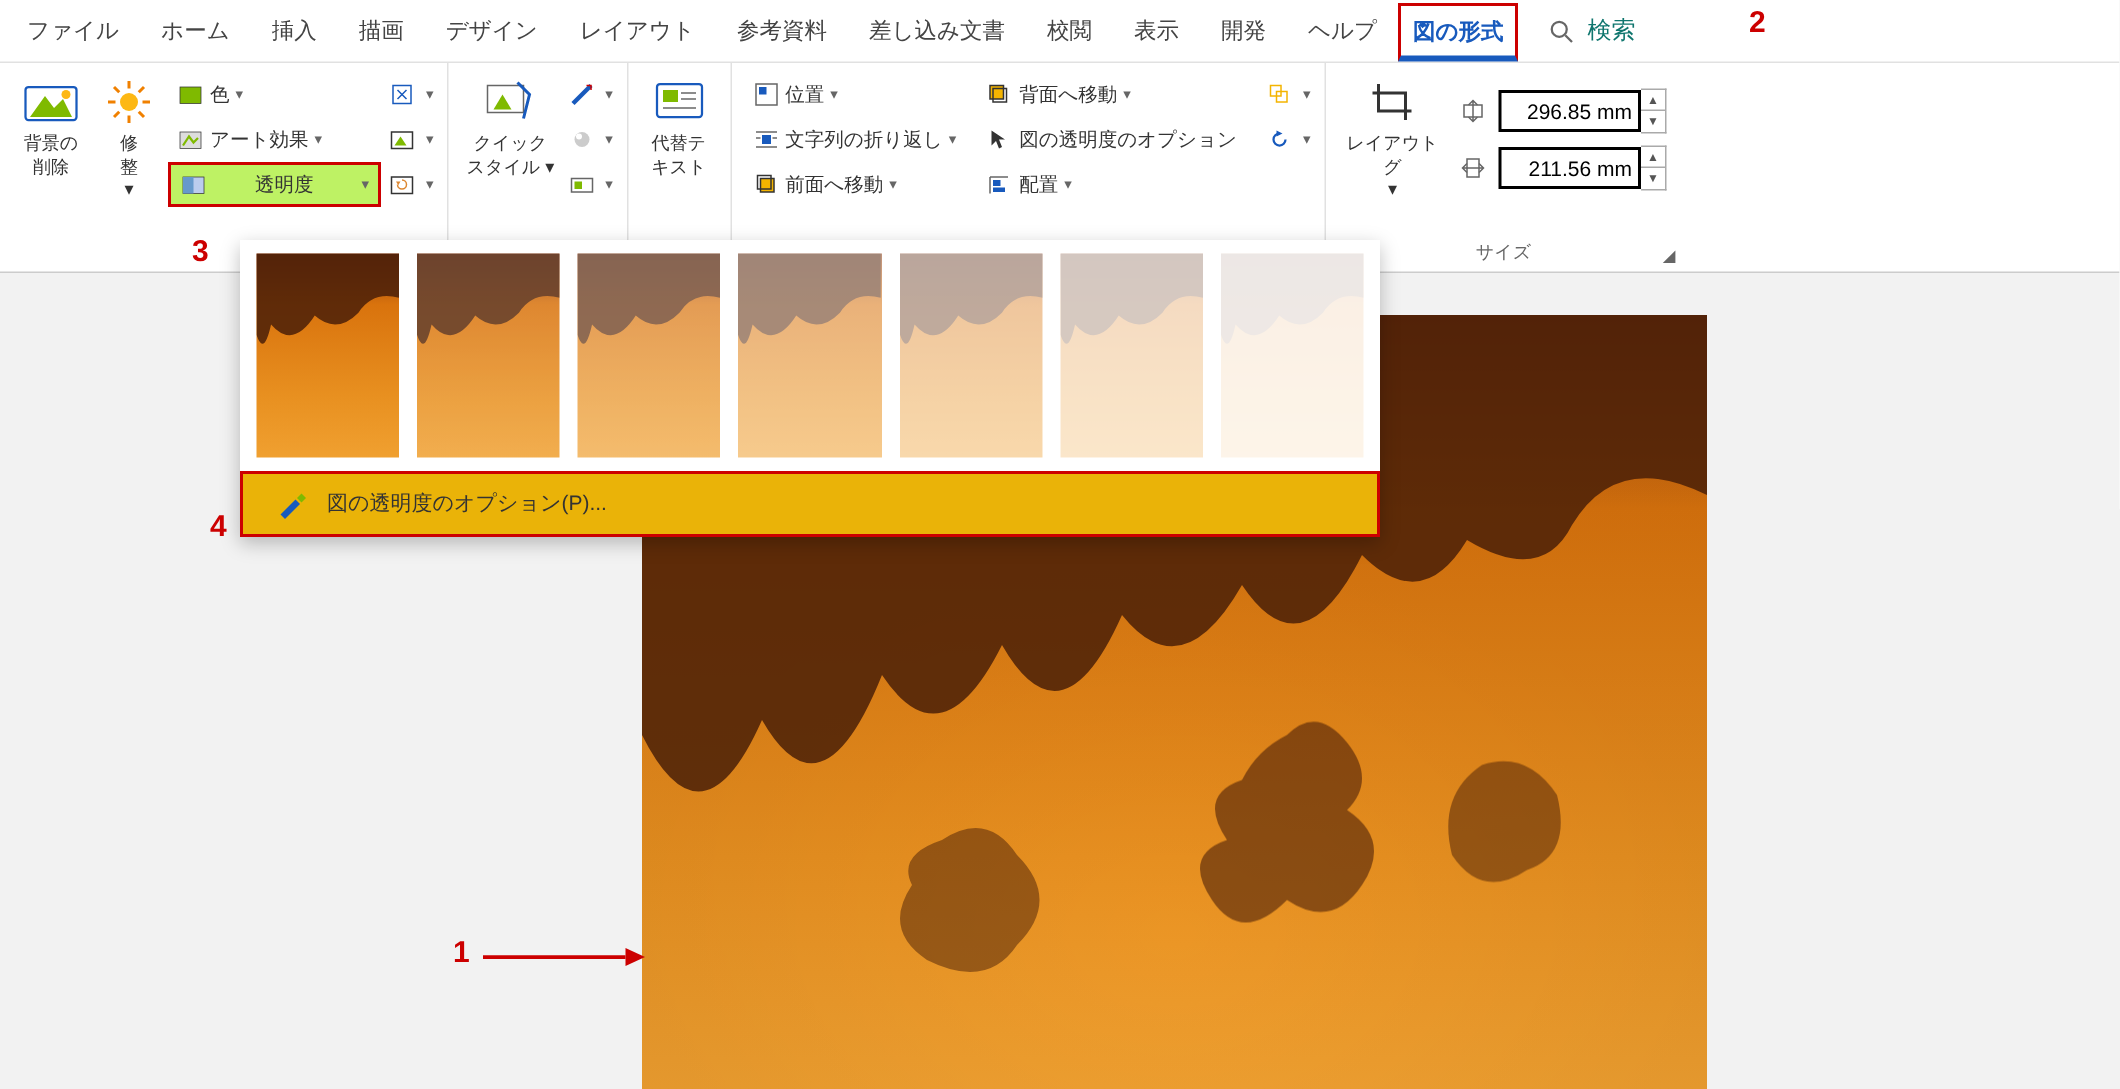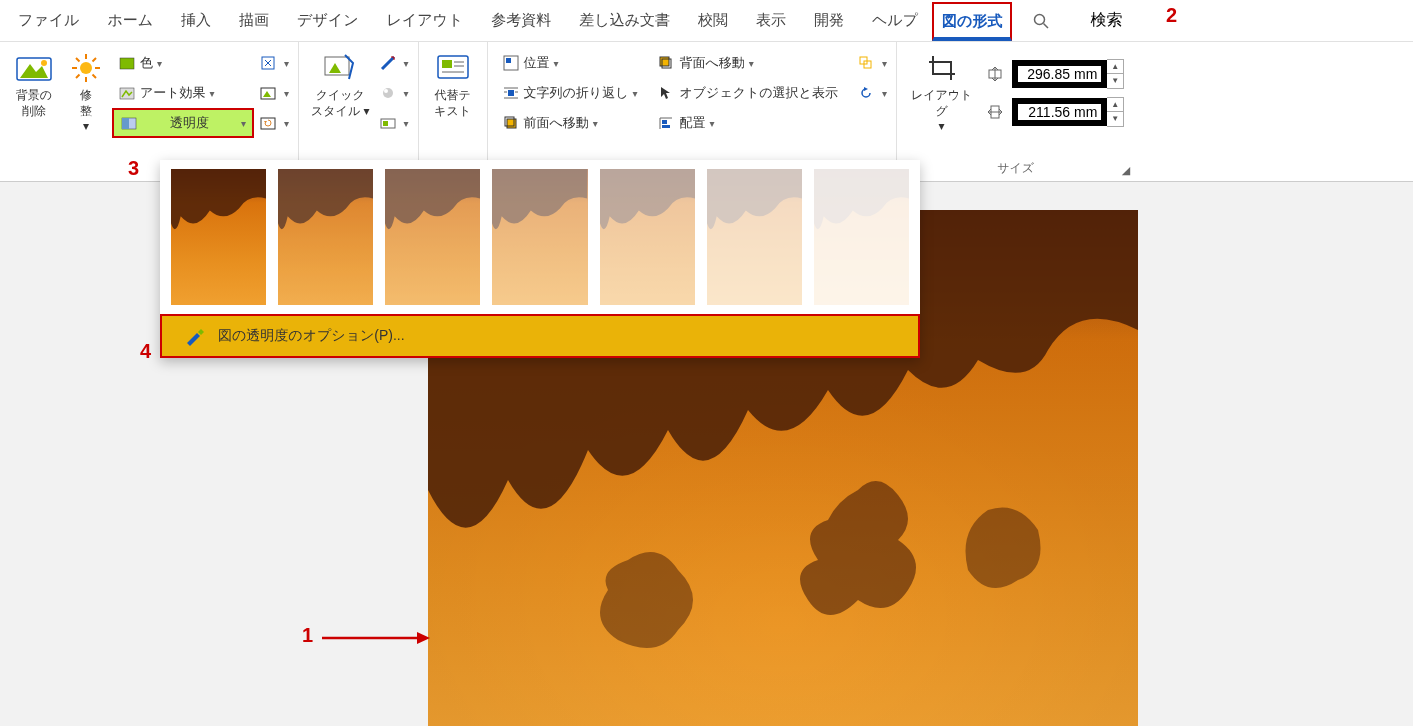--- a/index.html
+++ b/index.html
@@ -2,21 +2,21 @@
 <html><head>
   <meta charset="utf-8">
   <style>
     * { margin: 0; padding: 0; box-sizing: border-box; font-family: "Yu Gothic UI", "Meiryo", sans-serif; }
     body { background: #fff; width: 1413px; height: 726px; position: relative; overflow: hidden; }
 
     .tab-bar { display: flex; align-items: center; height: 42px; padding: 0 4px; border-bottom: 1px solid #e1e1e1; }
     .tab { padding: 10px 14px; font-size: 15px; color: #444; cursor: pointer; }
     .tab.active { color: #185abd; }
     .tab-highlight { border: 2px solid #c00; padding: 8px 8px 6px 8px; border-bottom: 4px solid #185abd; margin-bottom: -2px; text-align: center; }
-    .search-area { display: flex; align-items: center; margin-left: 20px; color: #000000; gap: 32px; }
+    .search-area { display: flex; align-items: center; margin-left: 20px; color: #0f766e; }
     .search-icon { margin-right: 8px; }
     .annotation-num { position: absolute; font-weight: bold; color: #c00; font-size: 20px; z-index: 100; }
 
     .ribbon { display: flex; height: 140px; background: #fff; border-bottom: 1px solid #ccc; position: relative; }
     .ribbon-group { display: flex; flex-direction: column; padding: 6px 8px 0 8px; border-right: 1px solid #e1e1e1; position: relative; }
     .ribbon-group-row { display: flex; align-items: flex-start; flex: 1; }
     .big-btn { display: flex; flex-direction: column; align-items: center; min-width: 52px; padding: 2px 4px; cursor: pointer; }
     .big-btn .icon { width: 36px; height: 36px; display: flex; align-items: center; justify-content: center; }
     .big-btn .lbl { font-size: 12px; color: #333; text-align: center; line-height: 1.3; margin-top: 2px; }
     .small-btn { display: flex; align-items: center; height: 30px; padding: 2px 6px; font-size: 13px; color: #333; cursor: pointer; white-space: nowrap; }
@@ -24,21 +24,21 @@
     .small-btn .chev { margin-left: 4px; font-size: 10px; color: #666; }
     .col { display: flex; flex-direction: column; }
     .col-narrow { width: 36px; }
     .highlighted-btn { border: 2px solid #c00; background: #bef264; gap: 28px; }
 
     .size-group { display: flex; flex-direction: column; padding: 6px 10px 0 10px; position: relative; min-width: 190px;}
     .size-row { display: flex; align-items: center; }
     .size-inputs { display:flex; flex-direction:column; gap:8px; margin-left:8px;}
     .spin { display: flex; align-items: center; }
     .spin-icon { width: 22px; height: 22px; margin-right: 6px; display:inline-flex; align-items:center; justify-content:center;}
-    .spin input { width: 95px; height: 28px; border: 6px solid #000000; font-size: 14px; padding: 0 4px; text-align:right;}
+    .spin input { width: 95px; height: 28px; border: 2px solid #000000; font-size: 14px; padding: 0 4px; text-align:right;}
     .spinners { display: flex; flex-direction: column; border: 1px solid #aaa; border-left: none; }
     .spinners div { width: 16px; height: 14px; font-size: 8px; display:flex; align-items:center; justify-content:center; cursor:pointer; color:#555;}
     .spinners div:first-child { border-bottom:1px solid #aaa; }
     .group-label { font-size: 12px; color: #666; text-align: center; padding: 4px 0; margin-top: 19px; }
     .dialog-launcher { position: absolute; right: 4px; bottom: 4px; font-size: 11px; color: #666; cursor: pointer; }
 
     .canvas { position: absolute; top: 182px; left: 0; right: 0; bottom: 0; background: #f2f2f2; }
     .doc-page { position: absolute; left: 428px; top: 28px; width: 710px; height: 516px; background: #fff; overflow: hidden; }
     .main-img { width: 100%; height: 100%; background: linear-gradient(180deg, #8b3a10 0%, #d9730d 25%, #e89020 70%, #f0a030 100%); position: relative; }
     .leaf-silhouette { position:absolute; inset:0; }
@@ -289,21 +289,21 @@
             </span>
             <span>背面へ移動</span>
             <span class="chev">▾</span>
           </div>
         <div class="small-btn">
             <span class="mini-icon">
               <svg width="16" height="16">
                 <path d="M3 2 L3 12 L6 9 L8 14 L10 13 L8 8 L12 8 Z" fill="#333"></path>
               </svg>
             </span>
-            <span>オブジェクトの選択と表示</span>
+            <span>図の透明度のオプション</span>
           </div>
         <div class="small-btn">
             <span class="mini-icon">
               <svg width="16" height="16">
                 <line x1="2" y1="3" x2="14" y2="3" stroke="#666"></line>
                 <line x1="2" y1="3" x2="2" y2="14" stroke="#666"></line>
                 <rect x="4" y="5" width="5" height="4" fill="#185abd"></rect>
                 <rect x="4" y="10" width="8" height="3" fill="#185abd"></rect>
               </svg>
             </span>

